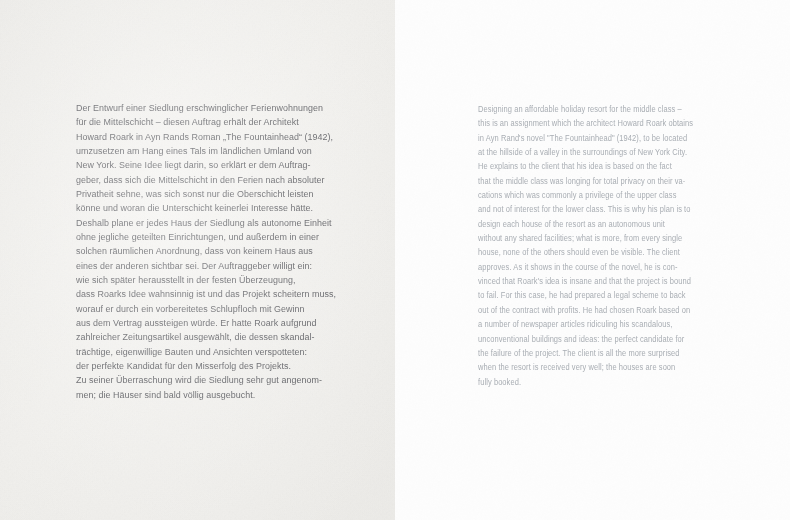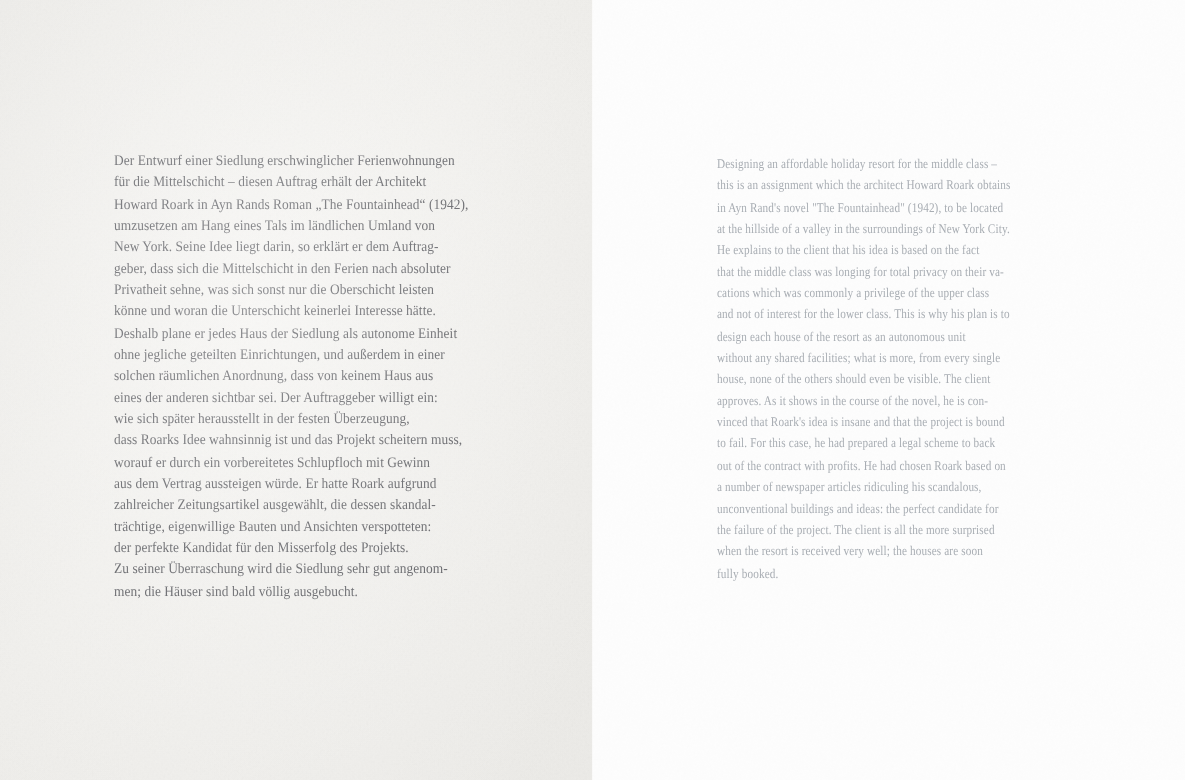--- a/index.html
+++ b/index.html
@@ -8,21 +8,21 @@
     width: 790px;
     height: 520px;
     overflow: hidden;
     background: #ffffff;
   }
   .spread {
     position: relative;
     width: 790px;
     height: 520px;
     display: flex;
-    font-family: Liberation Serif, serif;
+    font-family: Liberation Sans, sans-serif;
   }
   .page {
     position: relative;
     width: 395px;
     height: 520px;
     overflow: hidden;
   }
   .page-left {
     background: linear-gradient(128deg, #f1f0ed 0%, #f5f4f1 45%, #f2f1ee 100%);
   }

